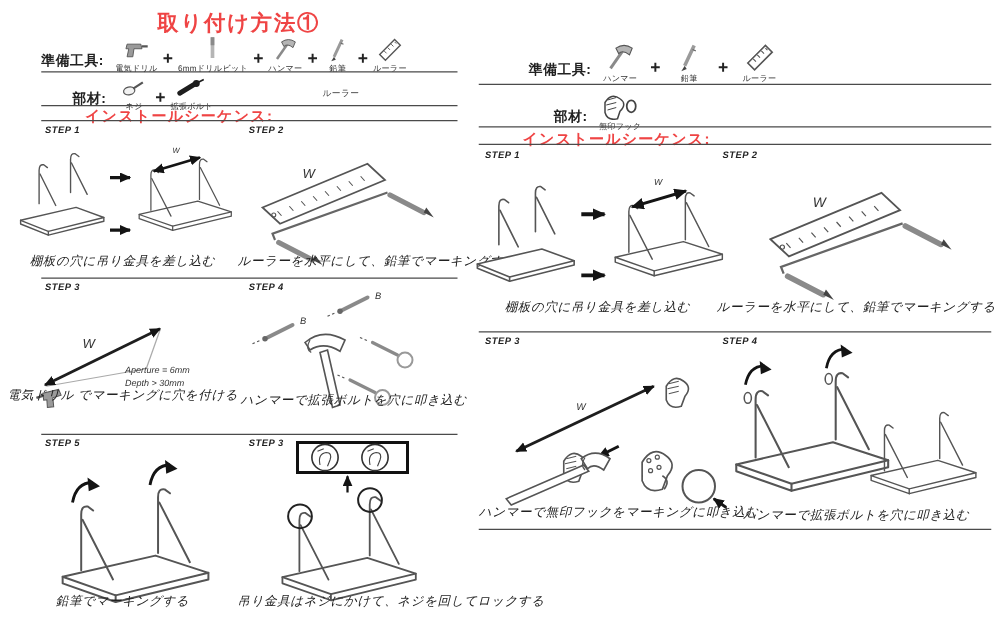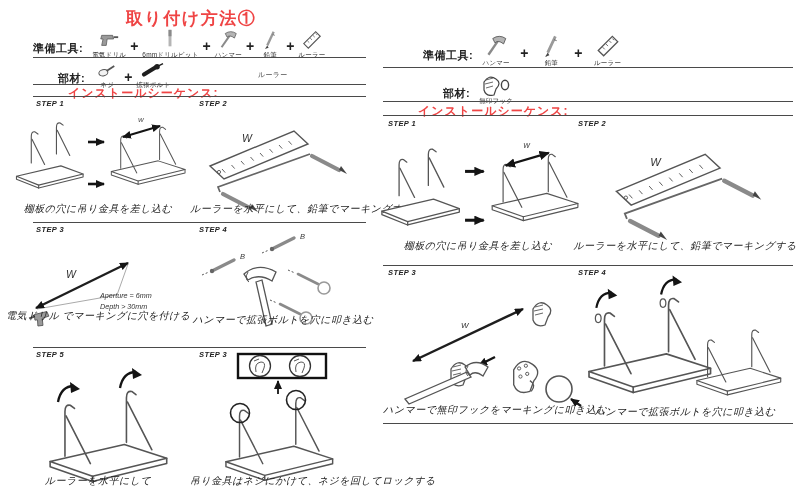--- a/index.html
+++ b/index.html
@@ -216,21 +216,21 @@
 
     <div class="hline" style="top:347px;left:27px;width:333px;"></div>
 
     <div class="cell" style="left:0;top:347px;width:184px;height:147px;">
       <span class="step-label" style="left:30px;">STEP 5</span>
       <svg class="fig" style="left:26px;top:16px;" width="150" height="122" viewBox="0 0 150 122">
         <use href="#shelf" transform="translate(16,20) scale(1.06)"></use>
         <use href="#curve" transform="translate(26,22)"></use>
         <use href="#curve" transform="translate(88,8)"></use>
       </svg>
-      <div class="caption" style="bottom:6px;">ルーラーを水平にして</div>
+      <div class="caption" style="bottom:6px;">鉛筆でマーキングする</div>
     </div>
 
     <div class="cell" style="left:184px;top:347px;width:186px;height:147px;">
       <span class="step-label" style="left:9px;">STEP 3</span>
       <svg class="fig" style="left:12px;top:5px;" width="160" height="132" viewBox="0 0 160 132">
         <use href="#shelf" transform="translate(22,38) scale(0.97)"></use>
         <circle cx="38" cy="61" r="9.5" fill="none" stroke="#222" stroke-width="1.6"></circle>
         <circle cx="94" cy="48" r="9.5" fill="none" stroke="#222" stroke-width="1.6"></circle>
         <line x1="76" y1="42" x2="76" y2="29" stroke="#141414" stroke-width="1.8" marker-end="url(#ah)"></line>
         <rect x="36" y="2" width="88" height="24" fill="#fff" stroke="#111" stroke-width="2.4"></rect>

